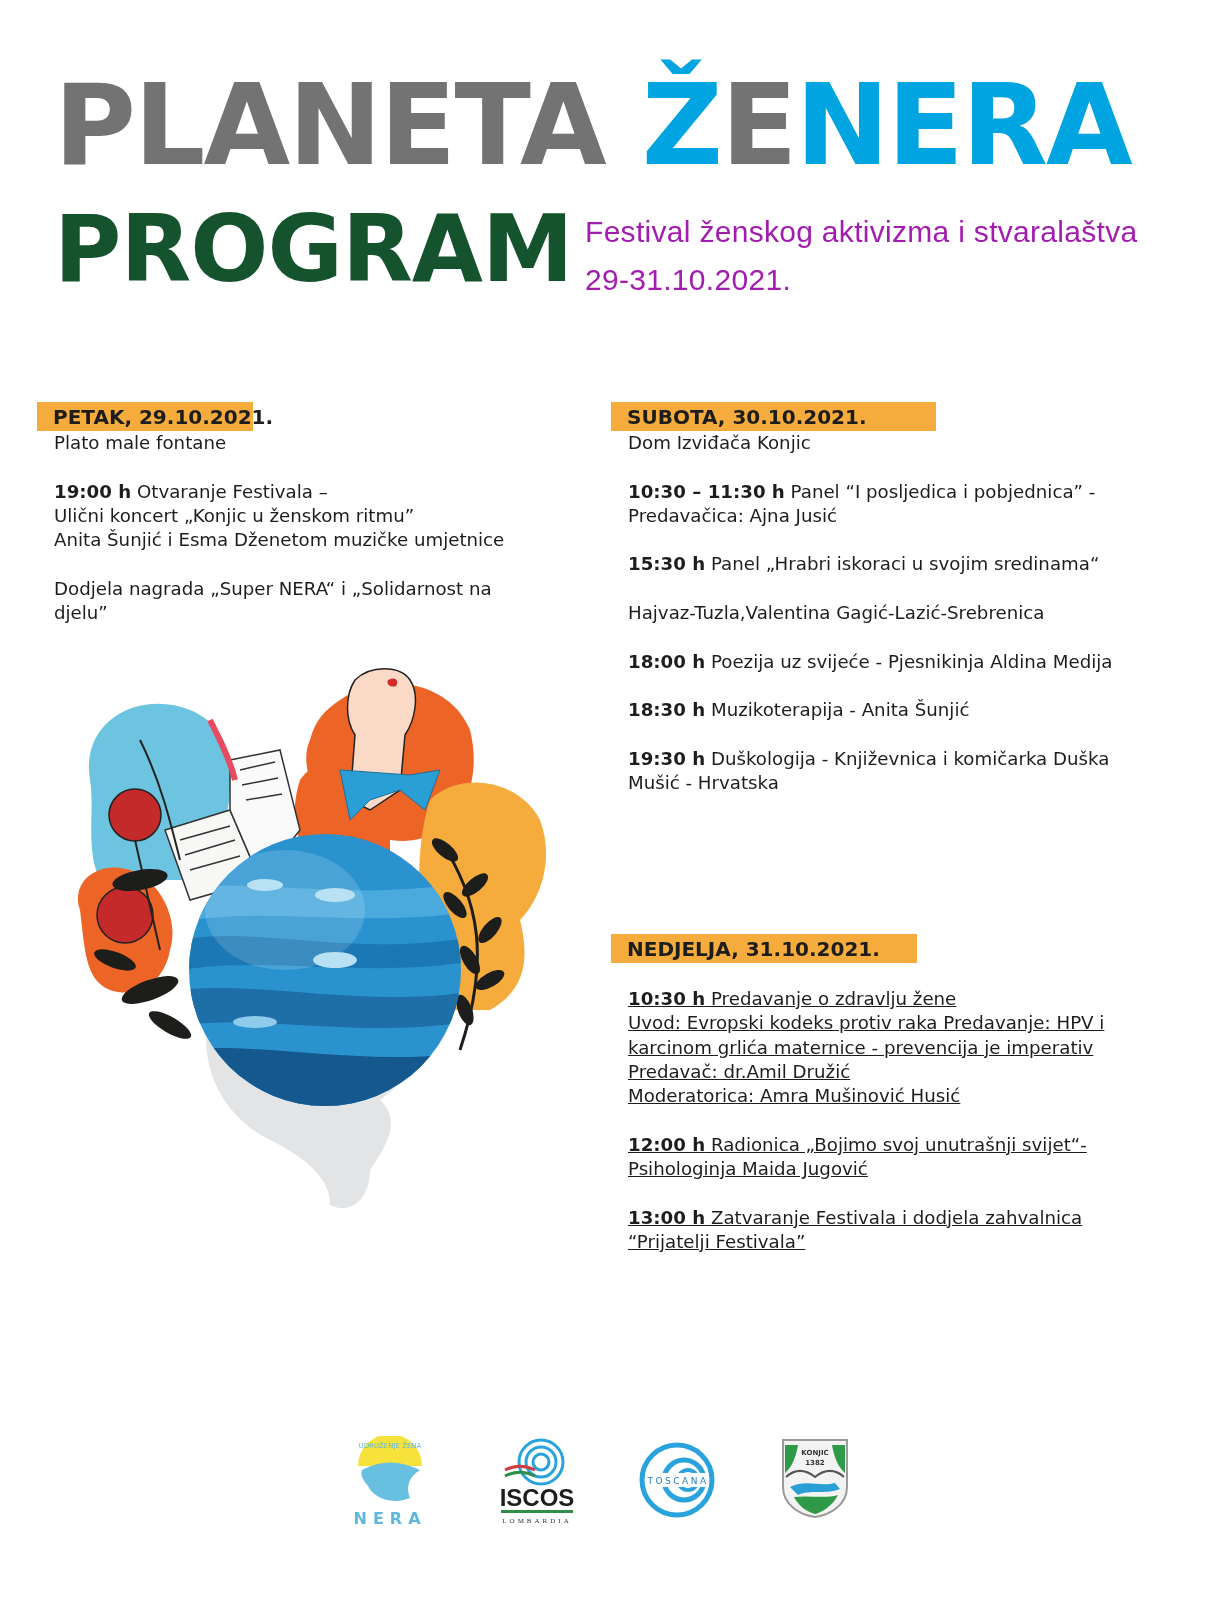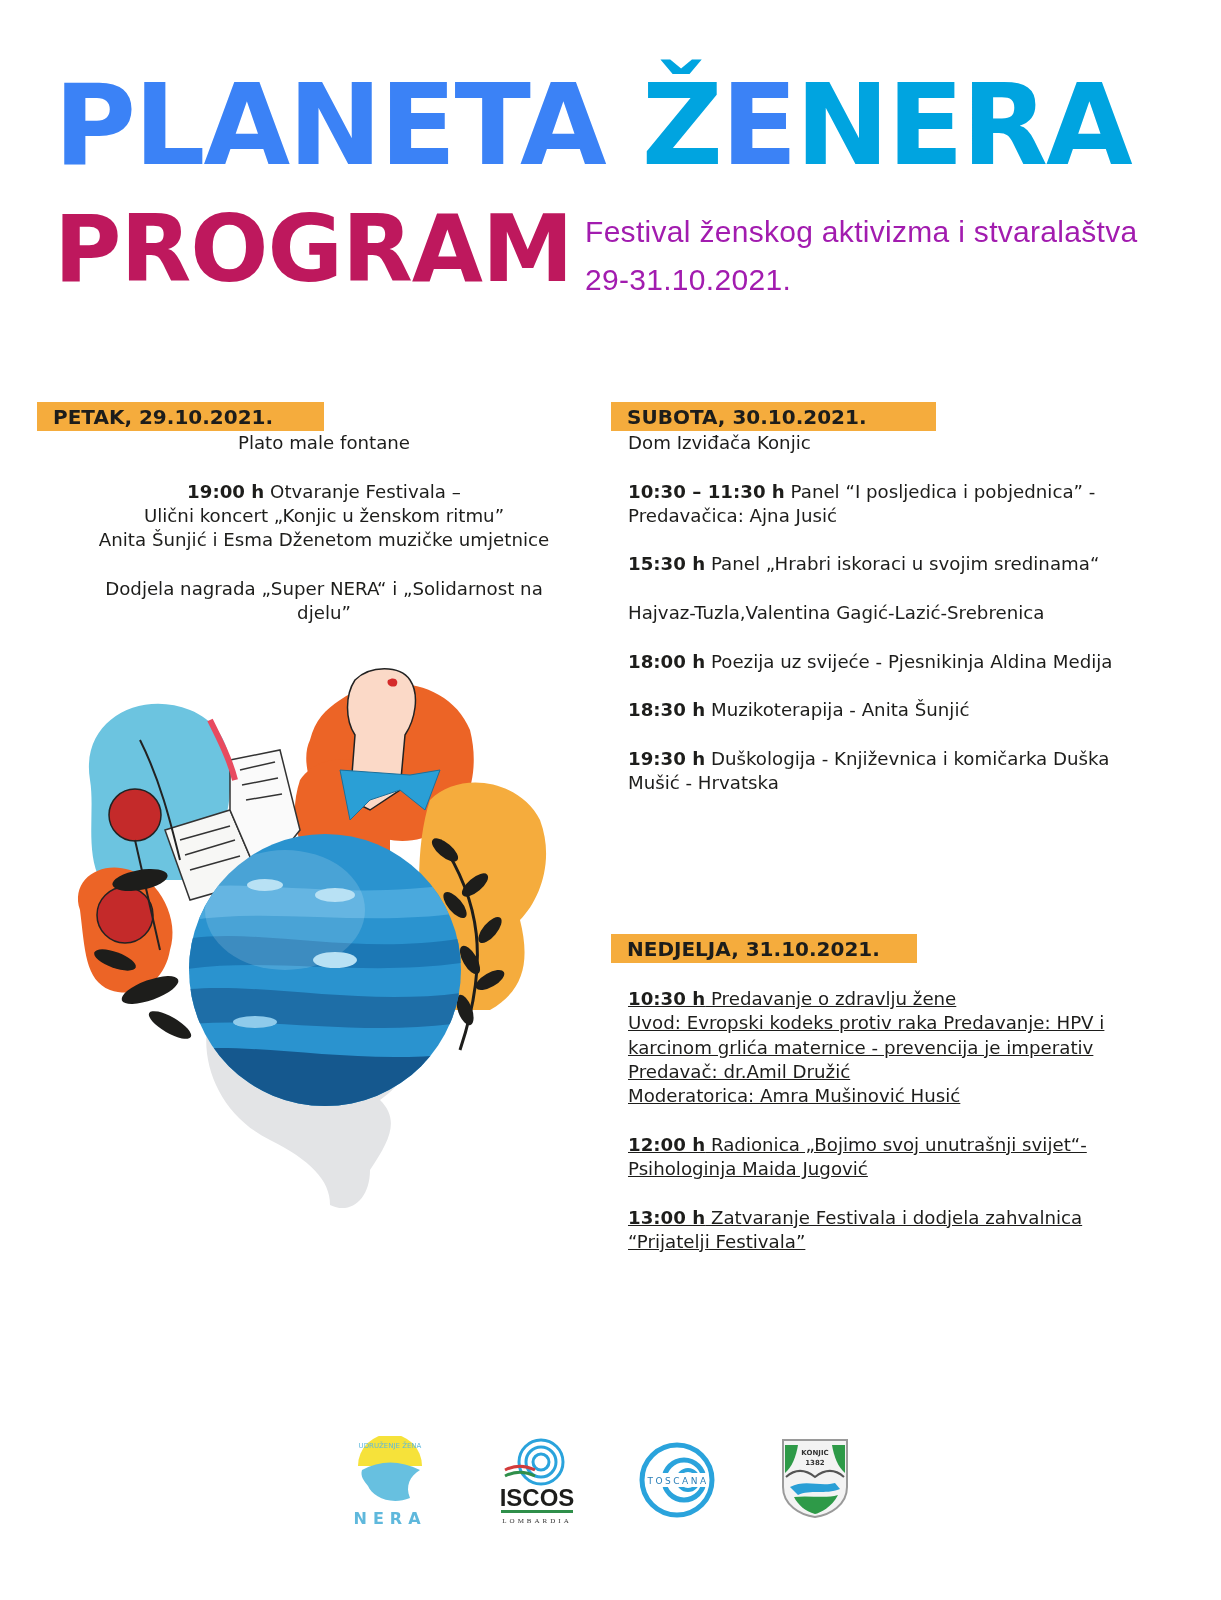--- a/index.html
+++ b/index.html
@@ -1,22 +1,22 @@
 <!DOCTYPE html>
 <html><head>
 <meta charset="utf-8">
 <style>
   html, body { margin:0; padding:0; background:#ffffff; }
   body { width:1221px; height:1600px; position:relative; overflow:hidden; font-family:"DejaVu Sans", "Liberation Sans", sans-serif; color:#1d1d1b; }
 
   
   .title-line { position:absolute; left:54px; top:60px; white-space:nowrap; font-family:"DejaVu Sans", sans-serif; font-weight:bold; font-size:112px; line-height:130px; letter-spacing:-2px; }
-  .c-light { color:#3b82f6; }
+  .c-light { color:#737373; }
   .c-dark { color:#00a4e0; }
-  .program { position:absolute; left:54px; top:200px; font-family:"DejaVu Sans", sans-serif; font-weight:bold; font-size:92px; line-height:100px; color:#be185d; letter-spacing:-1px; white-space:nowrap; }
+  .program { position:absolute; left:54px; top:200px; font-family:"DejaVu Sans", sans-serif; font-weight:bold; font-size:92px; line-height:100px; color:#14532d; letter-spacing:-1px; white-space:nowrap; }
   .subtitle { position:absolute; left:585px; top:208px; font-family:"Liberation Sans", sans-serif; font-size:30px; line-height:48px; color:#a21caf; white-space:nowrap; letter-spacing:0.3px; }
 
   
   .day-bar { position:absolute; height:29px; background:#f5ac3d; }
   .day-bar span { position:absolute; left:16px; top:1px; font-family:"DejaVu Sans", sans-serif; font-weight:bold; font-size:20px; line-height:28px; color:#1d1d1b; white-space:nowrap; }
   .prog-text { position:absolute; font-family:"DejaVu Sans", sans-serif; font-size:18.2px; line-height:24.3px; color:#1d1d1b; }
   .prog-text p { margin:0 0 24.3px 0; }
   .prog-text b { font-weight:bold; }
   .venue { margin-bottom:24.3px; }
 
@@ -33,24 +33,24 @@
   <span class="c-light">PLANETA </span><span class="c-dark">Ž</span><span class="c-light">E</span><span class="c-dark">NERA</span>
 </div>
 
 <div class="program">PROGRAM</div>
 
 <div class="subtitle">
   <div>Festival ženskog aktivizma i stvaralaštva</div>
   <div>29-31.10.2021.</div>
 </div>
 
-<div class="day-bar" style="left:37px; top:402px; width:287px;">
+<div class="day-bar" style="left:37px; top:402px; width:216px;">
   <span>PETAK, 29.10.2021.</span>
 </div>
-<div class="prog-text" style="left:54px; top:431px; width:540px;text-align:center;">
+<div class="prog-text" style="left:54px; top:431px; width:540px;">
   <div class="venue">Plato male fontane</div>
   <p>
     <b>19:00 h</b><span> Otvaranje Festivala –</span><br>
     <span>Ulični koncert „Konjic u ženskom ritmu”</span><br>
     <span>Anita Šunjić i Esma Dženetom muzičke umjetnice</span>
   </p>
   <p>
     <span>Dodjela nagrada „Super NERA“ i  „Solidarnost na</span><br>
     <span>djelu”</span>
   </p>

